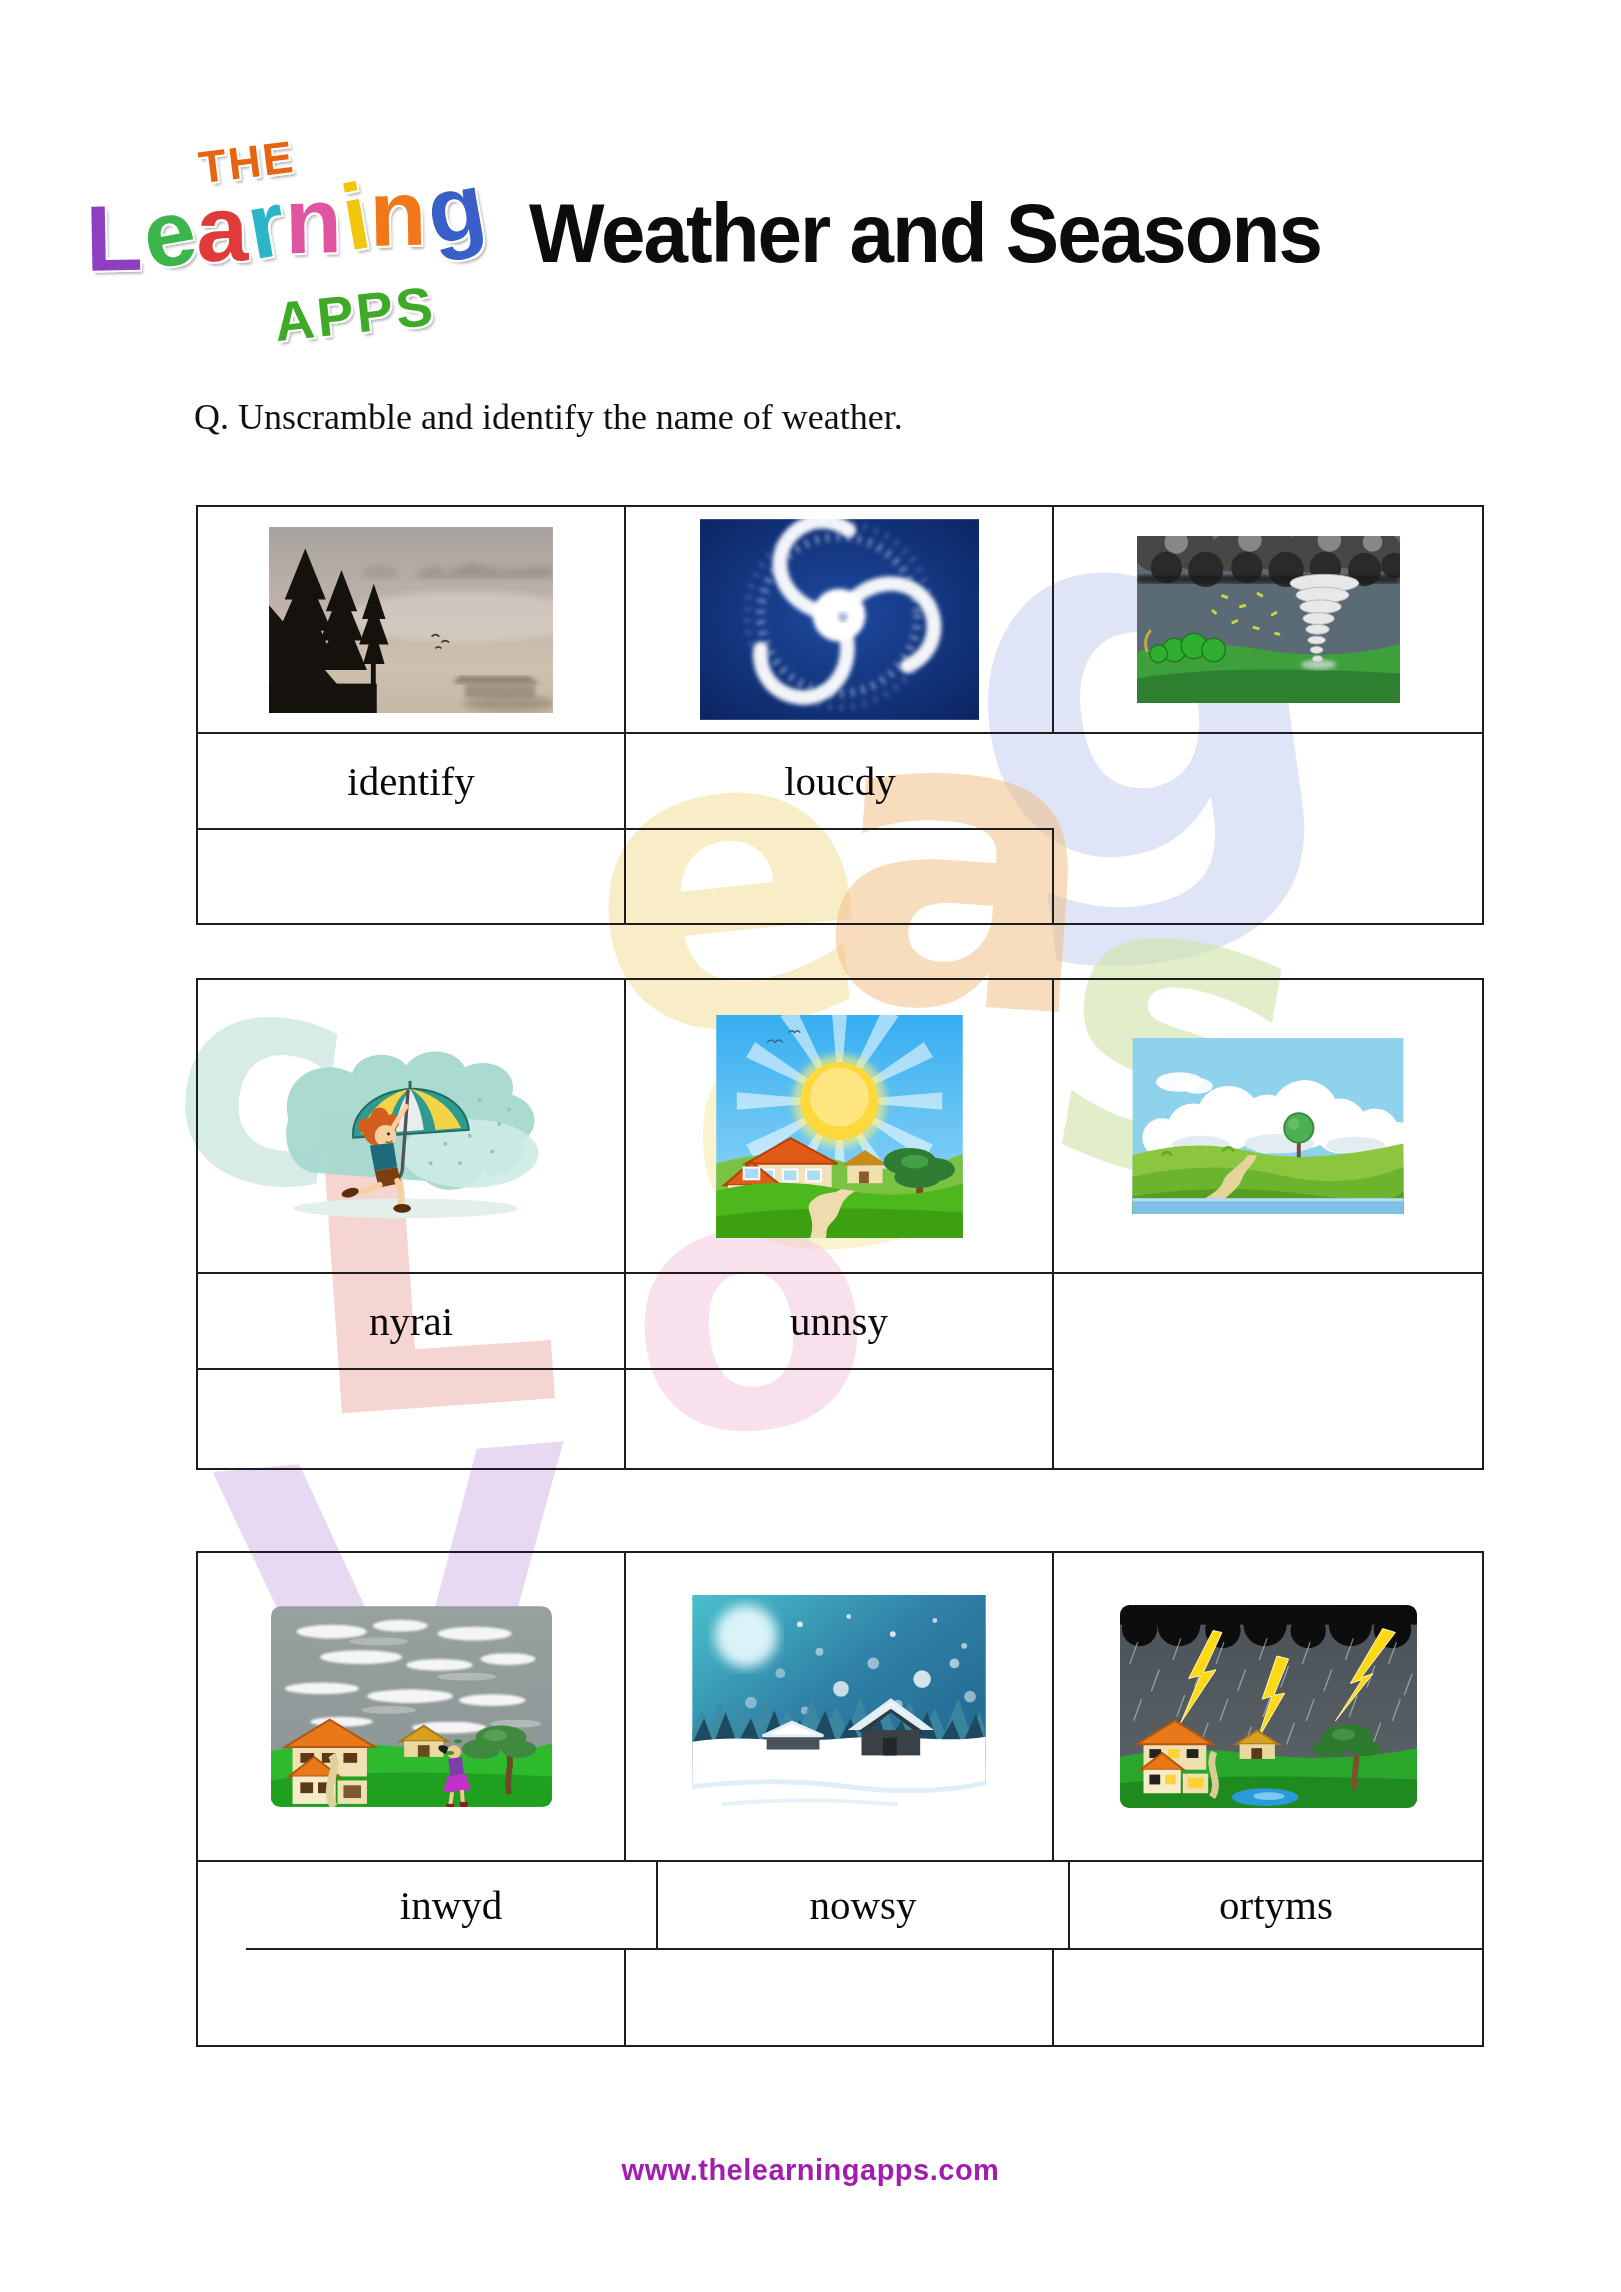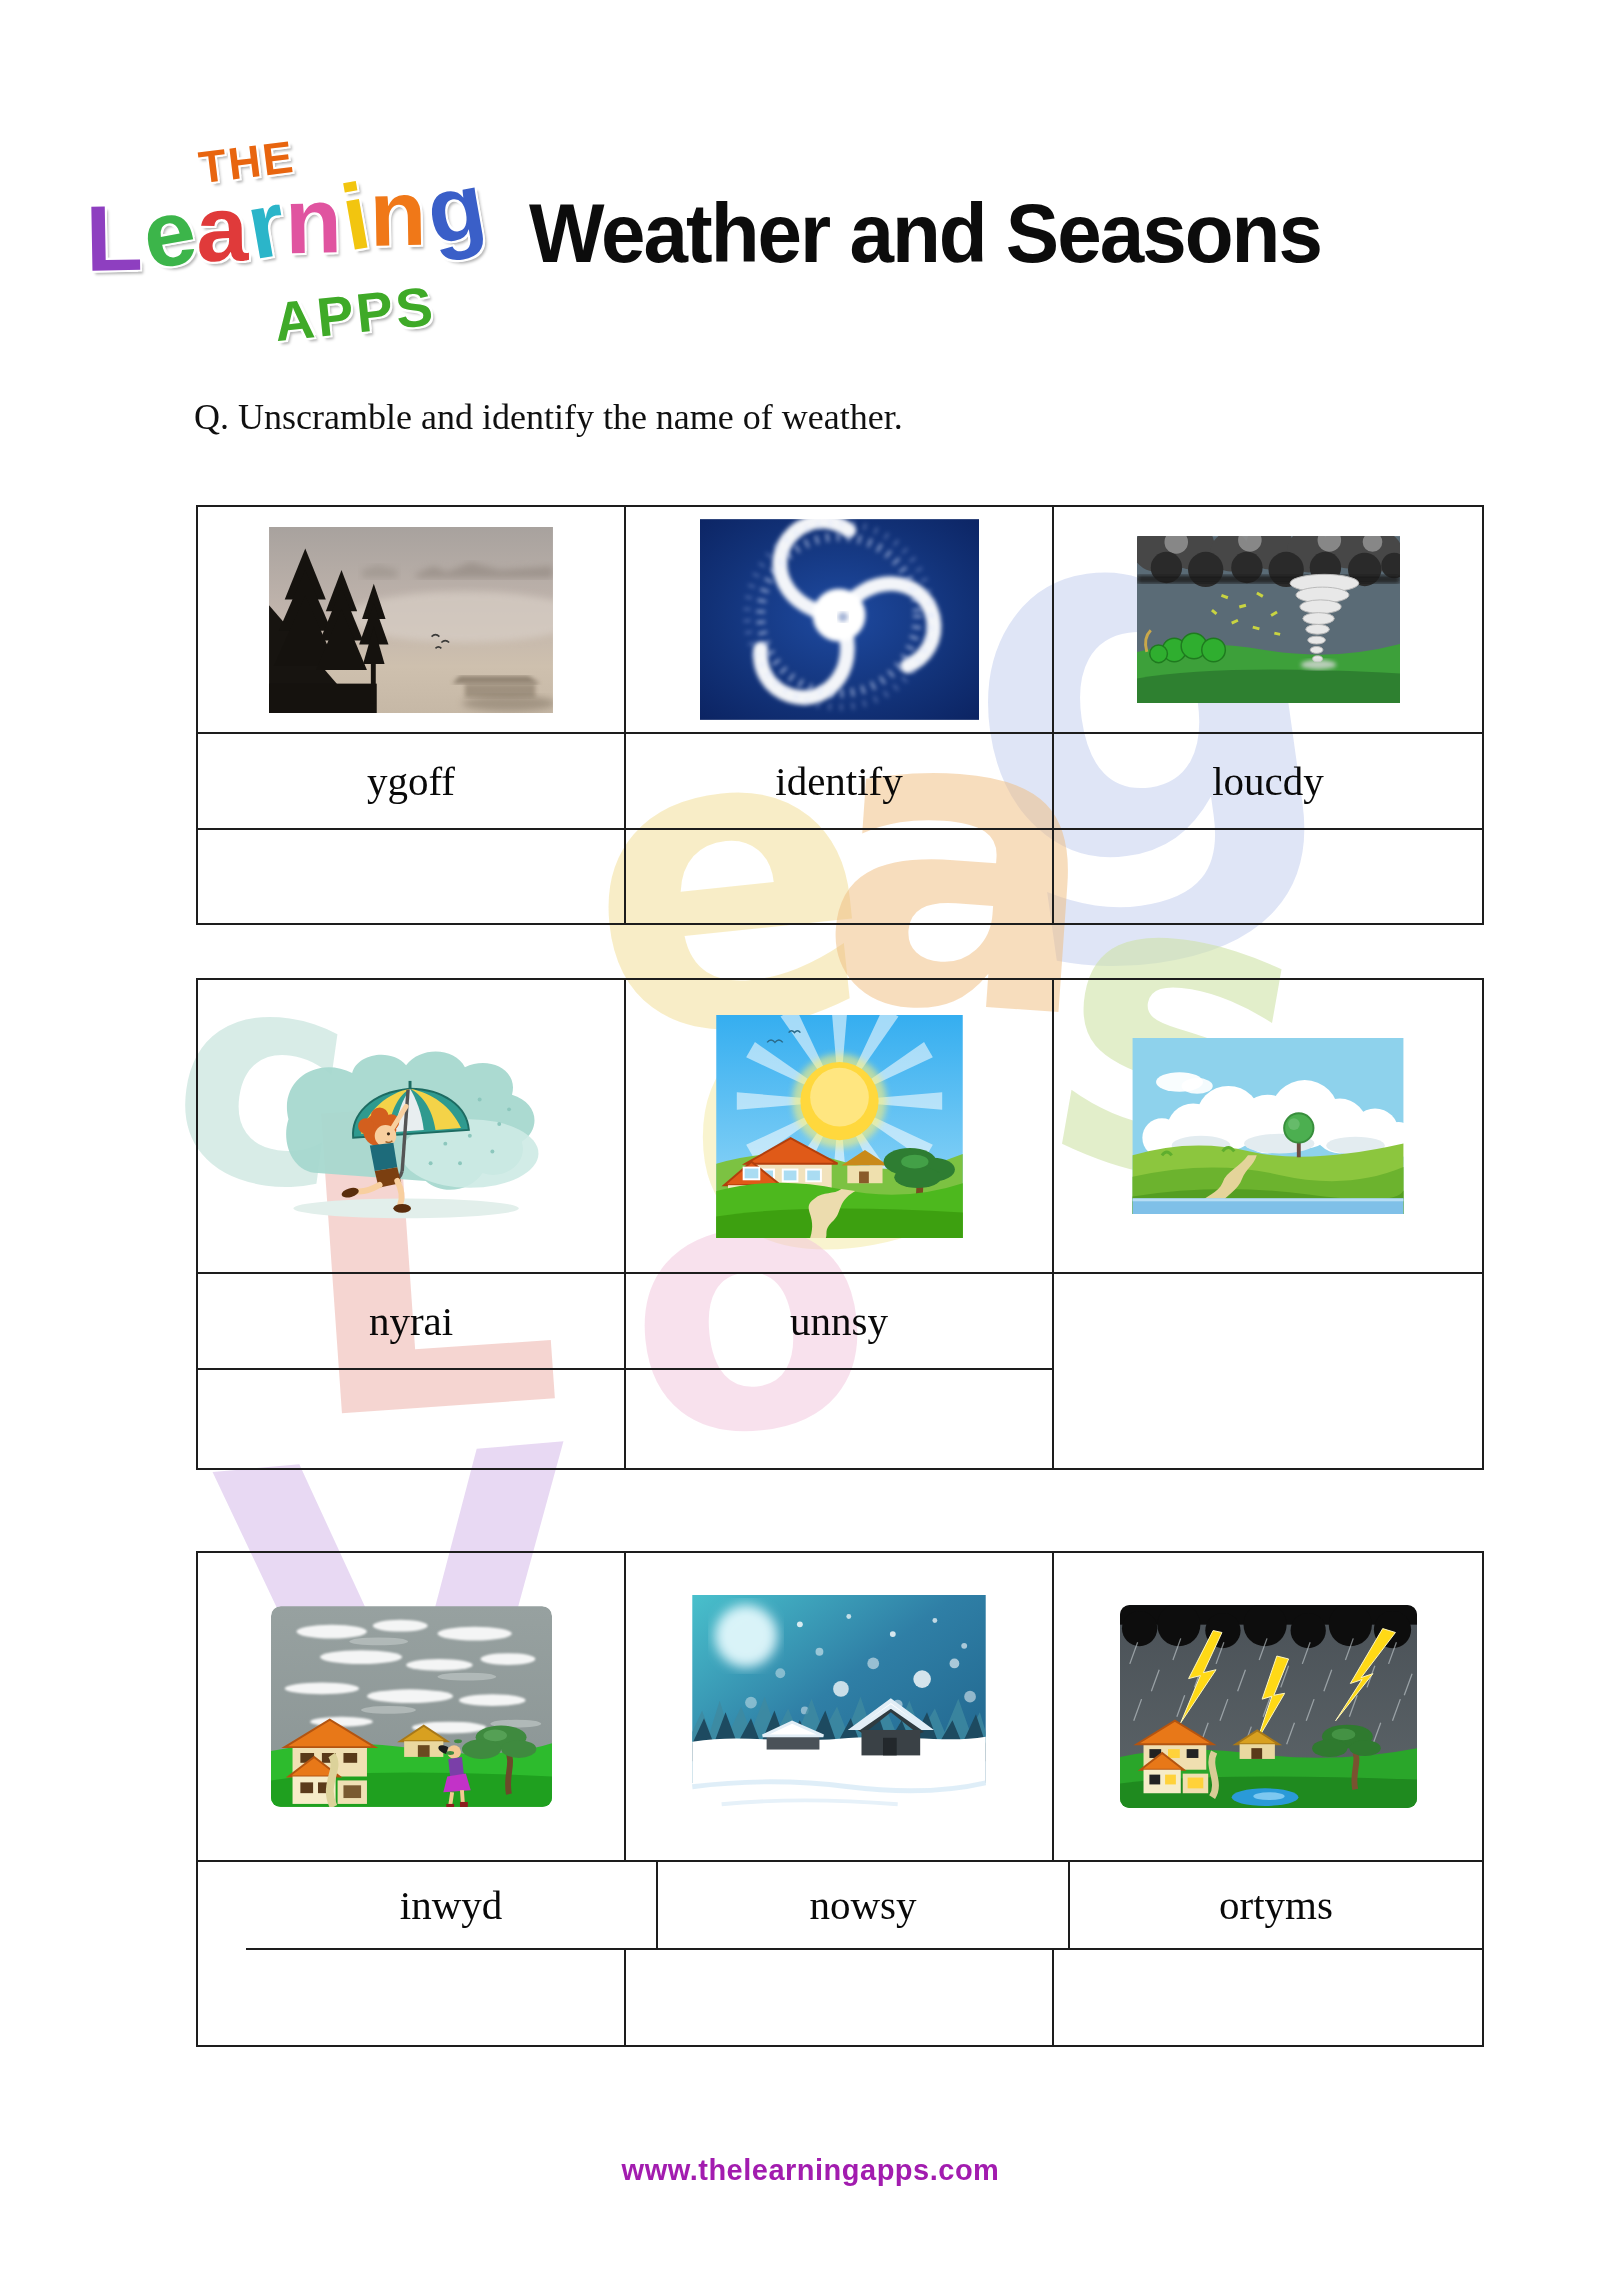--- a/index.html
+++ b/index.html
@@ -194,21 +194,20 @@
                 <rect x="96" y="86" width="7" height="3" transform="rotate(-25 99 87)"></rect>
               <rect x="118" y="92" width="7" height="3" transform="rotate(15 121 93)"></rect>
                 <rect x="136" y="78" width="7" height="3" transform="rotate(-30 139 79)"></rect>
               <rect x="76" y="76" width="6" height="3" transform="rotate(40 79 77)"></rect>
                 <rect x="140" y="98" width="6" height="3" transform="rotate(12 143 99)"></rect>
             </g>
           </svg>
         </div>
       </div>
       <div class="wrow word-row" style="grid-auto-rows:96px;">
-        <div class="wcell c0">ygoff</div>
         <div class="wcell c1">identify</div>
         <div class="wcell c2">loucdy</div>
       </div>
       <div class="wrow ans-row" style="grid-auto-rows:93px;">
         <div class="wcell c0"></div>
         <div class="wcell c1"></div>
         <div class="wcell c2"></div>
       </div>
     </div>
 

